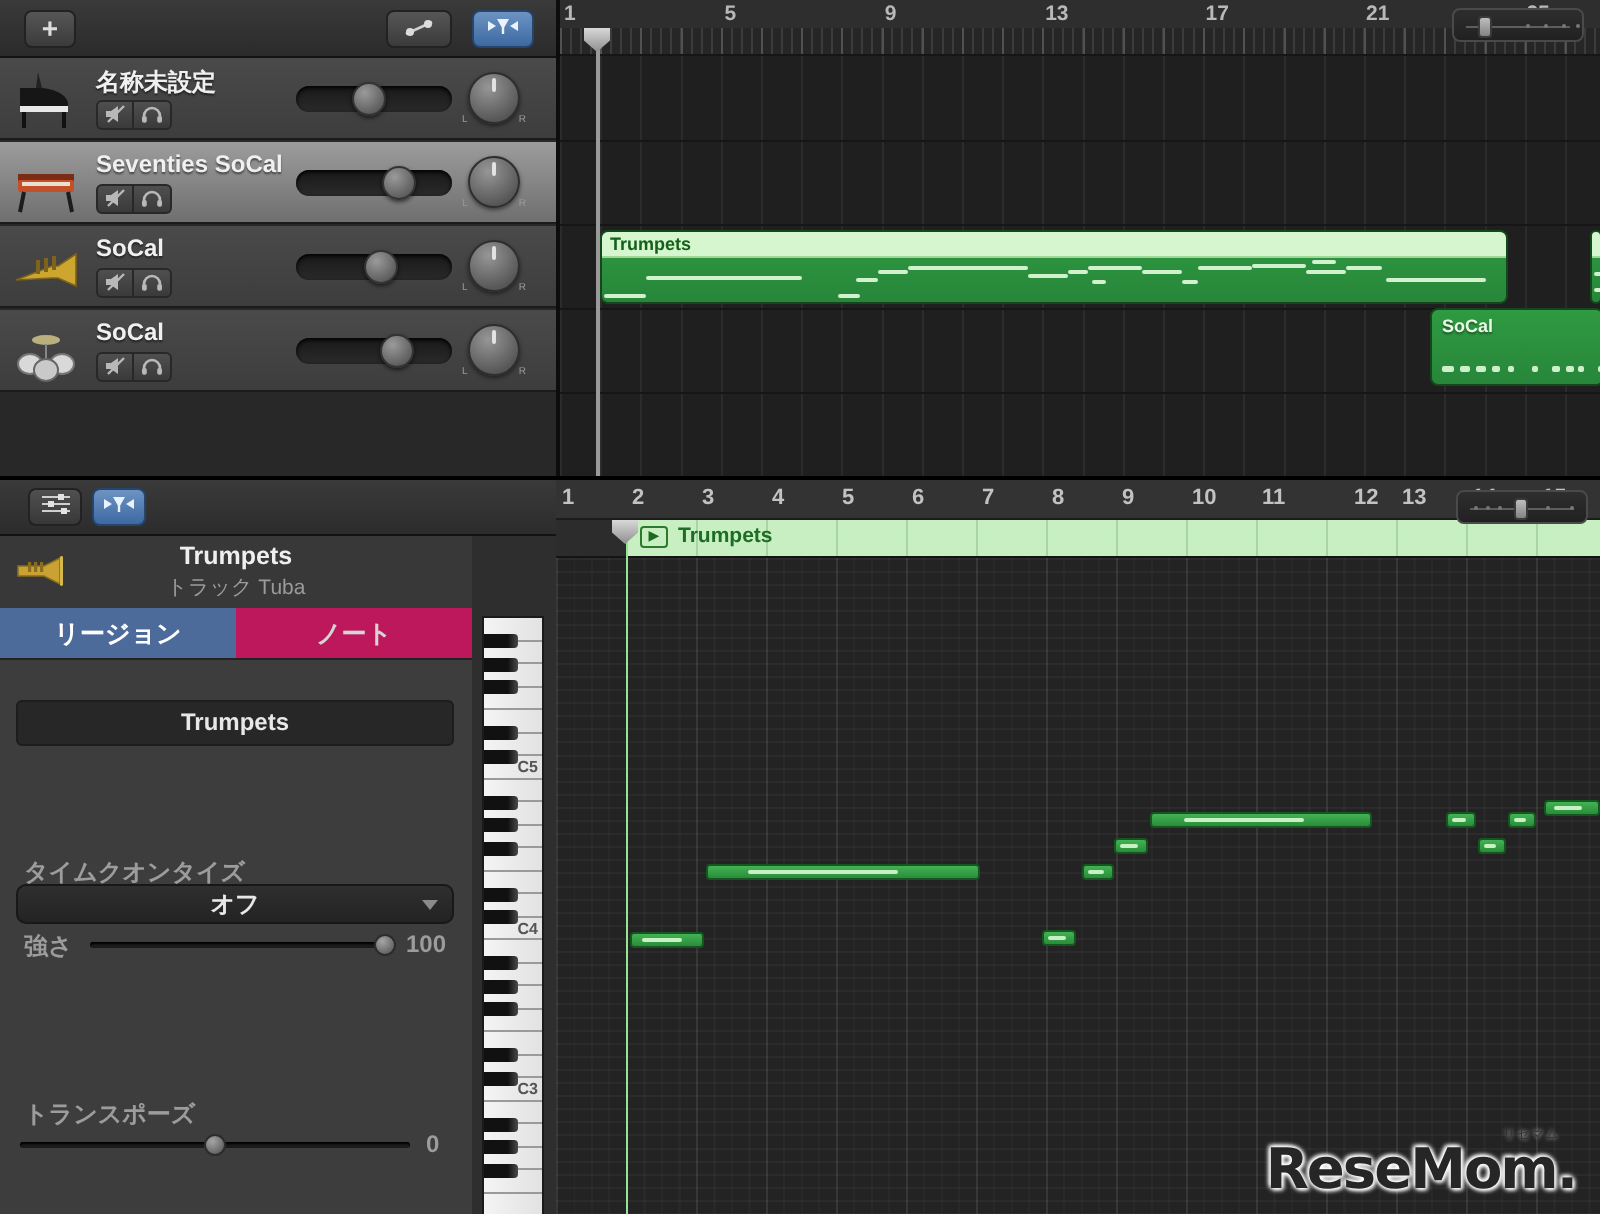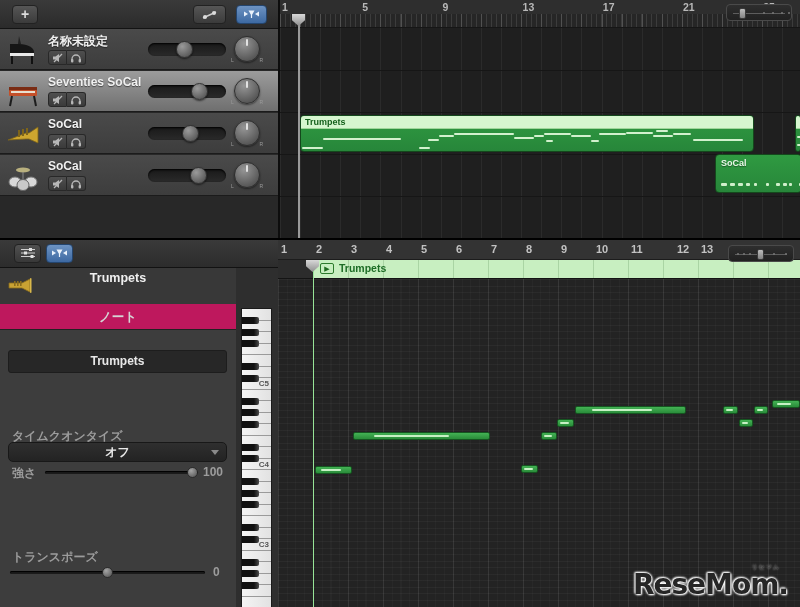--- a/index.html
+++ b/index.html
@@ -431,22 +431,24 @@
         <span class="insp-trumpet">
           <svg width="26" height="26" viewBox="0 0 26 26">
               <path d="M2 10 h13 l8 -4 v13 l-8 -4 h-13 z" fill="#c9a233" stroke="#8a6d1d" stroke-width="0.8"></path>
               <rect x="7" y="8" width="1.6" height="5" fill="#8a6d1d"></rect>
               <rect x="10" y="8" width="1.6" height="5" fill="#8a6d1d"></rect>
               <rect x="13" y="8" width="1.6" height="5" fill="#8a6d1d"></rect>
               <rect x="23" y="5" width="1.5" height="15" rx="0.7" fill="#d9b84a"></rect>
             </svg>
         </span>
         <div class="insp-title">Trumpets</div>
+        <div class="insp-sub">トラック Tuba</div>
       </div>
       <div class="insp-tabs">
+        <div class="itab active">リージョン</div>
         <div class="itab">ノート</div>
       </div>
       <div class="namebox">Trumpets</div>
       <div class="ilabel" style="top:160px;">タイムクオンタイズ</div>
       <div class="dropdown">
         <span>オフ</span>
         <span class="caret"></span>
       </div>
       <div class="ilabel" style="top:197px;">強さ</div>
       <div class="hslider" style="left:45px;top:203px;width:153px;">

